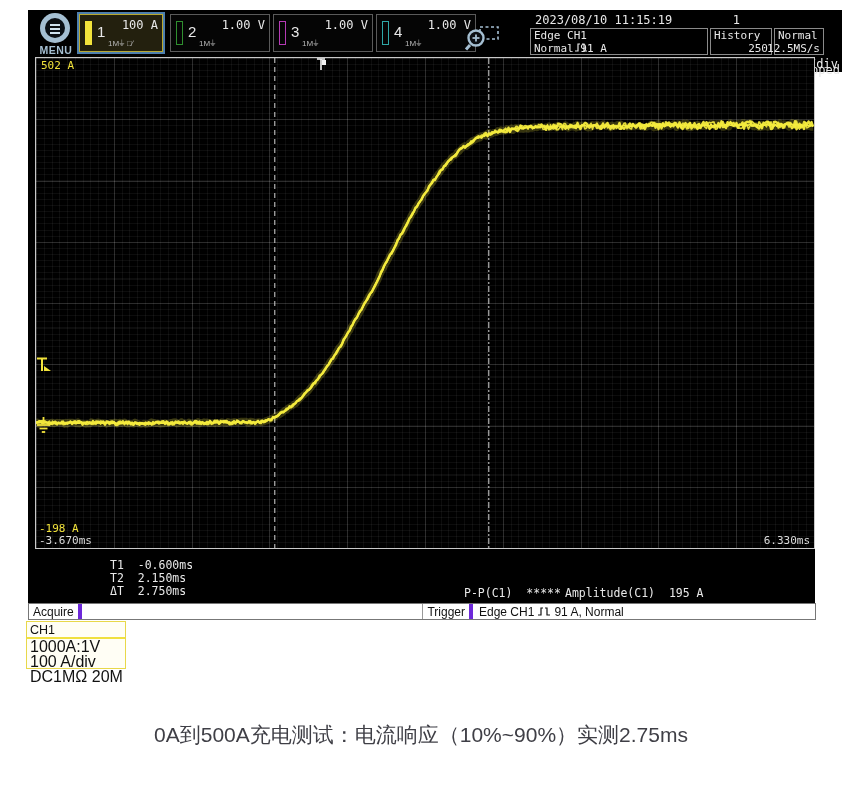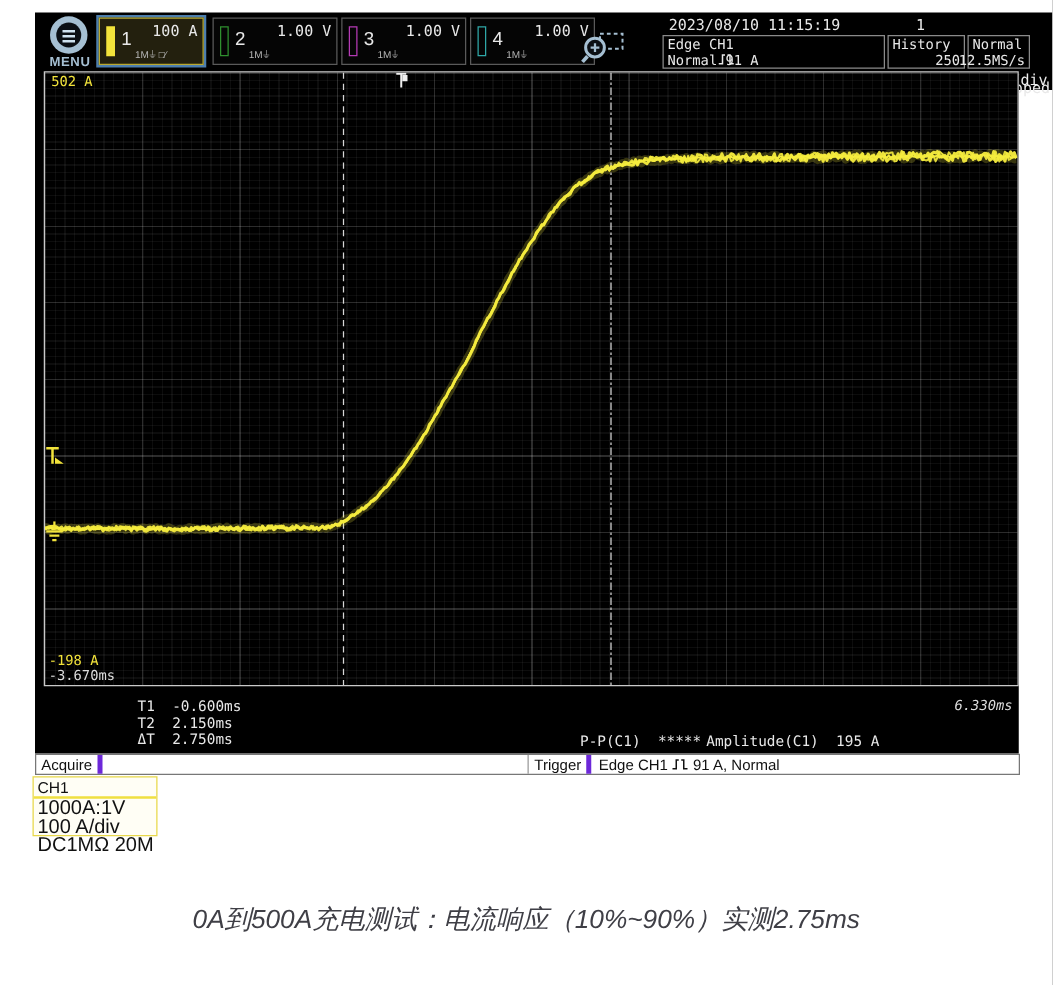--- a/index.html
+++ b/index.html
@@ -58,21 +58,21 @@
   .sb-val{padding:0 6px;display:flex;align-items:center;gap:3px;white-space:pre;}
   .sb-div{width:1px;height:100%;background:#999;margin-left:auto;}
   
   .ch1box{position:absolute;left:26px;top:621px;width:100px;height:48px;background:#fffef5;
           border:1.5px solid #e8d84a;box-sizing:border-box;color:#111;}
   .ch1box .title{font-size:12.5px;padding:1px 0 0 3px;}
   .ch1box .rule{height:2px;background:#f0e040;margin-top:0px;}
   .ch1box .row{font-size:16px;padding-left:3px;line-height:15px;}
   
   .caption{position:absolute;left:0;top:721px;width:842px;text-align:center;
-           color:#3f3f46;font-size:21px;font-style:italic;}
+           color:#3f3f46;font-size:21px;}
   .edge-icon{display:inline-block;vertical-align:-1px;}
 </style>
 </head>
 <body>
 
 <div class="page">
 
   <div class="blk-a"></div>
   <div class="blk-b"></div>
 
@@ -154,21 +154,21 @@
       <g id="trace-layer">
           <path d="M0.0,363.9L1.5,364.0L3.0,366.2L4.5,365.5L6.0,365.1L7.5,364.8L9.0,365.0L10.5,364.4L12.0,365.2L13.5,365.6L15.0,364.5L16.5,364.2L18.0,365.7L19.5,365.1L21.0,364.3L22.5,364.7L24.0,364.6L25.5,365.1L27.0,364.6L28.5,366.2L30.0,364.4L31.5,366.0L33.0,364.3L34.5,364.2L36.0,364.2L37.5,364.5L39.0,365.2L40.5,365.7L42.0,364.0L43.5,366.0L45.0,365.2L46.5,365.3L48.0,365.5L49.5,366.2L51.0,365.3L52.5,366.1L54.0,365.8L55.5,363.9L57.0,364.3L58.5,364.7L60.0,364.9L61.5,363.9L63.0,364.1L64.5,365.7L66.0,364.7L67.5,364.9L69.0,365.0L70.5,366.1L72.0,365.5L73.5,365.5L75.0,364.6L76.5,364.7L78.0,364.2L79.5,364.2L81.0,366.0L82.5,364.6L84.0,364.3L85.5,365.4L87.0,364.7L88.5,364.0L90.0,365.5L91.5,366.1L93.0,365.2L94.5,365.8L96.0,365.4L97.5,366.1L99.0,364.1L100.5,365.1L102.0,365.4L103.5,366.0L105.0,366.2L106.5,365.9L108.0,365.3L109.5,366.2L111.0,366.2L112.5,365.2L114.0,365.8L115.5,363.9L117.0,365.1L118.5,364.6L120.0,365.6L121.5,365.1L123.0,365.6L124.5,366.1L126.0,365.1L127.5,365.7L129.0,364.8L130.5,365.3L132.0,365.5L133.5,365.0L135.0,364.4L136.5,364.3L138.0,363.7L139.5,363.7L141.0,365.9L142.5,365.6L144.0,365.1L145.5,363.7L147.0,365.1L148.5,365.0L150.0,365.3L151.5,365.9L153.0,364.2L154.5,365.8L156.0,365.0L157.5,365.4L159.0,365.0L160.5,365.4L162.0,363.8L163.5,365.8L165.0,364.6L166.5,364.8L168.0,363.8L169.5,364.3L171.0,363.9L172.5,365.3L174.0,365.4L175.5,365.1L177.0,364.9L178.5,365.6L180.0,364.7L181.5,365.0L183.0,365.5L184.5,364.4L186.0,363.8L187.5,364.6L189.0,365.1L190.5,365.2L192.0,363.7L193.5,364.5L195.0,364.3L196.5,364.4L198.0,363.6L199.5,363.7L201.0,364.2L202.5,364.2L204.0,363.5L205.5,363.2L207.0,363.5L208.5,363.2L210.0,363.3L211.5,365.0L213.0,365.2L214.5,363.2L216.0,363.4L217.5,363.9L219.0,364.1L220.5,364.6L222.0,363.8L223.5,363.8L225.0,364.7L226.5,364.0L228.0,363.8L229.5,362.8L231.0,362.9L232.5,361.7L234.0,361.5L235.5,360.4L237.0,360.0L238.5,359.5L240.0,357.5L241.5,356.9L243.0,357.0L244.5,356.1L246.0,355.1L247.5,353.5L249.0,352.3L250.5,352.1L252.0,350.1L253.5,349.2L255.0,348.3L256.5,347.8L258.0,346.1L259.5,345.9L261.0,343.9L262.5,342.1L264.0,340.5L265.5,339.2L267.0,337.3L268.5,336.6L270.0,334.6L271.5,333.7L273.0,331.9L274.5,329.9L276.0,328.0L277.5,326.4L279.0,324.9L280.5,322.5L282.0,320.7L283.5,318.1L285.0,317.0L286.5,314.7L288.0,313.1L289.5,311.6L291.0,308.7L292.5,306.3L294.0,303.7L295.5,302.2L297.0,299.9L298.5,297.9L300.0,294.6L301.5,292.2L303.0,289.6L304.5,288.2L306.0,286.0L307.5,283.1L309.0,280.5L310.5,278.1L312.0,274.4L313.5,272.9L315.0,269.2L316.5,266.9L318.0,264.1L319.5,261.9L321.0,259.4L322.5,256.6L324.0,254.1L325.5,251.4L327.0,248.8L328.5,245.7L330.0,243.9L331.5,240.8L333.0,237.7L334.5,236.0L336.0,232.8L337.5,230.0L339.0,227.0L340.5,224.5L342.0,221.6L343.5,217.4L345.0,214.4L346.5,211.7L348.0,209.0L349.5,205.9L351.0,203.7L352.5,200.8L354.0,197.5L355.5,195.2L357.0,191.5L358.5,188.9L360.0,186.7L361.5,183.5L363.0,180.9L364.5,177.4L366.0,175.4L367.5,172.8L369.0,169.9L370.5,165.9L372.0,163.4L373.5,161.5L375.0,157.9L376.5,155.1L378.0,153.6L379.5,149.9L381.0,148.0L382.5,145.2L384.0,143.7L385.5,141.3L387.0,138.0L388.5,136.2L390.0,134.7L391.5,131.0L393.0,128.7L394.5,126.9L396.0,125.3L397.5,123.1L399.0,120.4L400.5,118.8L402.0,116.1L403.5,114.7L405.0,112.5L406.5,110.7L408.0,108.0L409.5,107.0L411.0,104.5L412.5,103.7L414.0,102.4L415.5,99.6L417.0,98.3L418.5,97.8L420.0,96.6L421.5,94.0L423.0,93.6L424.5,91.7L426.0,90.0L427.5,88.5L429.0,87.6L430.5,88.4L432.0,86.8L433.5,84.9L435.0,84.4L436.5,82.5L438.0,82.4L439.5,81.2L441.0,81.2L442.5,79.2L444.0,80.0L445.5,78.0L447.0,77.6L448.5,76.9L450.0,78.0L451.5,75.2L453.0,74.6L454.5,76.4L456.0,75.9L457.5,74.5L459.0,74.4L460.5,74.5L462.0,72.7L463.5,73.4L465.0,71.8L466.5,73.0L468.0,73.1L469.5,73.1L471.0,70.6L472.5,71.9L474.0,71.1L475.5,69.9L477.0,72.4L478.5,70.2L480.0,69.6L481.5,69.8L483.0,69.8L484.5,71.1L486.0,71.1L487.5,71.2L489.0,70.8L490.5,70.5L492.0,71.0L493.5,70.1L495.0,70.3L496.5,70.2L498.0,68.8L499.5,69.0L501.0,69.8L502.5,68.6L504.0,68.2L505.5,69.1L507.0,69.4L508.5,69.6L510.0,68.7L511.5,69.7L513.0,67.9L514.5,69.7L516.0,68.9L517.5,68.6L519.0,68.3L520.5,69.9L522.0,67.3L523.5,68.8L525.0,68.7L526.5,69.2L528.0,69.0L529.5,66.9L531.0,68.1L532.5,70.1L534.0,69.2L535.5,68.4L537.0,69.0L538.5,67.6L540.0,70.0L541.5,66.5L543.0,69.2L544.5,67.9L546.0,67.0L547.5,68.1L549.0,67.0L550.5,69.4L552.0,70.0L553.5,68.2L555.0,69.8L556.5,66.7L558.0,68.0L559.5,66.7L561.0,66.2L562.5,68.8L564.0,69.0L565.5,66.9L567.0,66.0L568.5,67.9L570.0,68.6L571.5,67.2L573.0,68.1L574.5,69.7L576.0,67.1L577.5,68.1L579.0,68.7L580.5,67.1L582.0,66.3L583.5,68.4L585.0,66.3L586.5,68.0L588.0,67.6L589.5,68.5L591.0,69.1L592.5,68.8L594.0,68.1L595.5,68.9L597.0,67.9L598.5,68.8L600.0,68.2L601.5,68.2L603.0,68.2L604.5,68.5L606.0,68.8L607.5,68.7L609.0,69.3L610.5,69.2L612.0,68.4L613.5,68.2L615.0,66.2L616.5,66.6L618.0,69.8L619.5,66.4L621.0,69.4L622.5,65.6L624.0,68.7L625.5,67.7L627.0,69.0L628.5,66.6L630.0,66.2L631.5,66.8L633.0,68.4L634.5,68.2L636.0,66.8L637.5,65.8L639.0,66.7L640.5,69.4L642.0,65.7L643.5,65.9L645.0,66.4L646.5,68.5L648.0,65.2L649.5,68.4L651.0,65.2L652.5,69.6L654.0,67.5L655.5,69.5L657.0,67.9L658.5,66.9L660.0,68.6L661.5,66.3L663.0,66.8L664.5,68.1L666.0,68.6L667.5,67.5L669.0,68.4L670.5,66.8L672.0,67.8L673.5,66.1L675.0,65.3L676.5,66.8L678.0,66.0L679.5,68.5L681.0,65.7L682.5,66.4L684.0,65.3L685.5,66.4L687.0,69.3L688.5,69.0L690.0,67.6L691.5,68.3L693.0,68.9L694.5,64.9L696.0,65.7L697.5,65.7L699.0,66.7L700.5,66.9L702.0,65.5L703.5,66.9L705.0,66.5L706.5,64.8L708.0,64.7L709.5,67.8L711.0,66.8L712.5,66.2L714.0,64.9L715.5,66.8L717.0,68.5L718.5,68.9L720.0,67.3L721.5,68.2L723.0,69.5L724.5,69.4L726.0,66.3L727.5,68.9L729.0,68.7L730.5,68.6L732.0,69.3L733.5,68.1L735.0,68.1L736.5,66.3L738.0,66.2L739.5,68.6L741.0,66.3L742.5,68.4L744.0,65.0L745.5,67.5L747.0,67.5L748.5,65.8L750.0,66.9L751.5,67.9L753.0,69.1L754.5,66.1L756.0,64.7L757.5,67.5L759.0,67.0L760.5,64.9L762.0,64.9L763.5,66.6L765.0,65.5L766.5,68.0L768.0,68.3L769.5,68.6L771.0,68.5L772.5,68.5L774.0,67.1L775.5,69.3L777.0,69.2" fill="none" stroke="#f5ec3e" stroke-width="7" stroke-opacity="0.22" stroke-linejoin="round"></path>
           <path d="M0.0,365.3L1.5,364.5L3.0,363.3L4.5,363.2L6.0,363.2L7.5,363.1L9.0,363.4L10.5,364.5L12.0,365.3L13.5,366.5L15.0,365.7L16.5,366.1L18.0,364.2L19.5,363.7L21.0,365.3L22.5,364.5L24.0,365.4L25.5,365.5L27.0,363.5L28.5,365.6L30.0,364.8L31.5,365.7L33.0,364.4L34.5,363.5L36.0,366.0L37.5,364.7L39.0,363.4L40.5,364.3L42.0,363.2L43.5,363.3L45.0,364.2L46.5,366.7L48.0,364.5L49.5,365.9L51.0,363.9L52.5,364.5L54.0,364.2L55.5,365.9L57.0,363.1L58.5,365.2L60.0,363.4L61.5,363.8L63.0,364.7L64.5,363.5L66.0,363.7L67.5,364.1L69.0,366.7L70.5,363.5L72.0,363.7L73.5,366.1L75.0,363.7L76.5,363.5L78.0,364.1L79.5,366.7L81.0,367.0L82.5,366.1L84.0,363.6L85.5,364.6L87.0,363.2L88.5,366.2L90.0,363.6L91.5,364.0L93.0,363.6L94.5,365.8L96.0,366.4L97.5,366.9L99.0,364.5L100.5,364.7L102.0,365.8L103.5,366.7L105.0,365.6L106.5,365.9L108.0,365.9L109.5,366.7L111.0,365.2L112.5,366.2L114.0,365.2L115.5,366.4L117.0,364.1L118.5,365.6L120.0,363.9L121.5,364.2L123.0,365.5L124.5,364.6L126.0,363.4L127.5,363.3L129.0,366.0L130.5,363.4L132.0,366.6L133.5,366.0L135.0,364.3L136.5,366.5L138.0,366.4L139.5,363.5L141.0,364.2L142.5,363.4L144.0,364.8L145.5,364.1L147.0,364.3L148.5,363.5L150.0,365.2L151.5,365.7L153.0,364.0L154.5,366.0L156.0,366.5L157.5,365.0L159.0,362.9L160.5,363.1L162.0,364.7L163.5,363.5L165.0,365.9L166.5,364.9L168.0,366.0L169.5,365.5L171.0,366.0L172.5,366.0L174.0,362.8L175.5,365.9L177.0,365.4L178.5,362.8L180.0,363.0L181.5,362.7L183.0,365.6L184.5,363.1L186.0,363.8L187.5,363.1L189.0,363.9L190.5,362.9L192.0,364.4L193.5,366.2L195.0,366.1L196.5,365.9L198.0,364.7L199.5,365.5L201.0,362.5L202.5,363.3L204.0,364.9L205.5,365.3L207.0,362.9L208.5,364.3L210.0,364.7L211.5,365.1L213.0,363.0L214.5,365.3L216.0,365.1L217.5,363.9L219.0,365.9L220.5,364.2L222.0,362.8L223.5,364.7L225.0,365.0L226.5,362.9L228.0,364.3L229.5,362.2L231.0,362.5L232.5,361.2L234.0,362.1L235.5,362.2L237.0,359.0L238.5,359.8L240.0,358.8L241.5,358.2L243.0,356.7L244.5,354.5L246.0,353.7L247.5,354.1L249.0,352.9L250.5,350.6L252.0,351.0L253.5,348.2L255.0,349.3L256.5,348.2L258.0,346.4L259.5,344.7L261.0,342.9L262.5,342.9L264.0,341.7L265.5,340.2L267.0,337.9L268.5,335.5L270.0,334.5L271.5,332.2L273.0,331.7L274.5,330.2L276.0,327.1L277.5,325.1L279.0,325.4L280.5,322.4L282.0,321.4L283.5,317.8L285.0,316.6L286.5,315.3L288.0,312.7L289.5,310.5L291.0,308.2L292.5,306.8L294.0,303.9L295.5,301.2L297.0,300.7L298.5,297.2L300.0,295.9L301.5,293.2L303.0,289.9L304.5,288.8L306.0,286.1L307.5,281.6L309.0,279.8L310.5,277.6L312.0,274.3L313.5,272.7L315.0,268.4L316.5,267.1L318.0,263.1L319.5,261.0L321.0,259.2L322.5,255.9L324.0,252.9L325.5,251.6L327.0,248.3L328.5,245.3L330.0,243.3L331.5,240.3L333.0,237.2L334.5,235.1L336.0,233.6L337.5,230.8L339.0,228.0L340.5,225.0L342.0,221.9L343.5,218.8L345.0,214.0L346.5,211.7L348.0,208.0L349.5,205.2L351.0,202.8L352.5,199.7L354.0,196.5L355.5,195.6L357.0,192.8L358.5,189.7L360.0,187.2L361.5,182.3L363.0,180.3L364.5,176.6L366.0,175.8L367.5,173.2L369.0,169.5L370.5,167.5L372.0,164.3L373.5,160.1L375.0,159.0L376.5,155.3L378.0,153.4L379.5,149.5L381.0,148.8L382.5,145.7L384.0,143.3L385.5,141.7L387.0,138.0L388.5,136.0L390.0,134.3L391.5,132.7L393.0,128.4L394.5,126.4L396.0,125.0L397.5,121.8L399.0,122.0L400.5,119.1L402.0,116.6L403.5,113.4L405.0,111.7L406.5,111.6L408.0,107.9L409.5,107.8L411.0,104.8L412.5,102.8L414.0,101.5L415.5,99.7L417.0,98.8L418.5,98.4L420.0,97.4L421.5,94.2L423.0,91.8L424.5,90.8L426.0,89.9L427.5,87.9L429.0,89.8L430.5,88.1L432.0,86.2L433.5,86.2L435.0,85.4L436.5,83.4L438.0,81.8L439.5,80.3L441.0,79.2L442.5,78.3L444.0,79.0L445.5,79.8L447.0,78.0L448.5,75.8L450.0,74.9L451.5,78.1L453.0,75.5L454.5,76.8L456.0,74.1L457.5,74.5L459.0,73.8L460.5,73.6L462.0,74.5L463.5,71.8L465.0,71.9L466.5,73.5L468.0,73.9L469.5,74.2L471.0,73.8L472.5,69.7L474.0,74.0L475.5,70.5L477.0,71.0L478.5,70.9L480.0,72.1L481.5,73.1L483.0,70.5L484.5,67.6L486.0,70.3L487.5,70.3L489.0,69.5L490.5,69.4L492.0,68.4L493.5,68.9L495.0,67.8L496.5,69.2L498.0,69.9L499.5,68.2L501.0,69.4L502.5,69.2L504.0,68.9L505.5,66.5L507.0,68.2L508.5,67.9L510.0,71.8L511.5,68.1L513.0,70.5L514.5,70.7L516.0,69.5L517.5,66.7L519.0,70.3L520.5,70.1L522.0,65.7L523.5,65.9L525.0,66.4L526.5,68.1L528.0,68.8L529.5,70.7L531.0,68.7L532.5,68.2L534.0,69.3L535.5,67.2L537.0,68.0L538.5,68.9L540.0,70.2L541.5,65.0L543.0,68.6L544.5,71.0L546.0,67.2L547.5,66.8L549.0,65.0L550.5,65.5L552.0,67.9L553.5,69.7L555.0,68.3L556.5,67.7L558.0,67.5L559.5,67.4L561.0,69.8L562.5,69.2L564.0,70.3L565.5,69.8L567.0,65.4L568.5,69.1L570.0,67.0L571.5,64.9L573.0,69.1L574.5,71.0L576.0,67.7L577.5,70.6L579.0,67.9L580.5,68.0L582.0,68.6L583.5,65.0L585.0,70.9L586.5,69.7L588.0,70.7L589.5,68.7L591.0,68.4L592.5,69.3L594.0,65.5L595.5,68.0L597.0,66.1L598.5,68.2L600.0,69.7L601.5,68.1L603.0,65.4L604.5,70.5L606.0,66.6L607.5,69.0L609.0,70.9L610.5,67.2L612.0,66.8L613.5,65.9L615.0,66.7L616.5,67.6L618.0,64.8L619.5,69.7L621.0,66.1L622.5,71.0L624.0,66.1L625.5,70.4L627.0,65.8L628.5,68.3L630.0,64.3L631.5,66.6L633.0,64.5L634.5,66.4L636.0,66.2L637.5,68.3L639.0,65.1L640.5,67.4L642.0,69.5L643.5,64.4L645.0,68.5L646.5,70.9L648.0,69.0L649.5,65.1L651.0,66.6L652.5,69.9L654.0,64.9L655.5,70.6L657.0,68.6L658.5,65.2L660.0,68.4L661.5,71.0L663.0,66.0L664.5,70.0L666.0,66.5L667.5,63.9L669.0,67.2L670.5,64.3L672.0,67.4L673.5,70.9L675.0,69.4L676.5,68.5L678.0,69.2L679.5,68.0L681.0,68.8L682.5,65.0L684.0,69.4L685.5,63.3L687.0,69.1L688.5,68.3L690.0,70.0L691.5,64.2L693.0,65.4L694.5,64.5L696.0,66.2L697.5,64.9L699.0,67.2L700.5,65.0L702.0,69.6L703.5,66.4L705.0,67.0L706.5,64.4L708.0,70.8L709.5,64.7L711.0,63.7L712.5,64.4L714.0,63.2L715.5,66.2L717.0,67.5L718.5,66.7L720.0,66.4L721.5,69.4L723.0,70.5L724.5,67.7L726.0,70.3L727.5,64.7L729.0,65.3L730.5,63.8L732.0,63.7L733.5,64.8L735.0,71.0L736.5,70.5L738.0,63.9L739.5,63.7L741.0,64.7L742.5,69.6L744.0,66.0L745.5,65.9L747.0,69.9L748.5,66.4L750.0,66.0L751.5,64.6L753.0,64.8L754.5,67.6L756.0,70.2L757.5,68.7L759.0,63.2L760.5,71.2L762.0,69.4L763.5,65.7L765.0,69.5L766.5,67.7L768.0,71.0L769.5,64.7L771.0,66.6L772.5,63.4L774.0,66.2L775.5,64.1L777.0,68.6" fill="none" stroke="#f5ec3e" stroke-width="2.4" stroke-opacity="0.95" stroke-linejoin="round"></path>
           <path d="M0.0,363.9L1.5,363.7L3.0,364.3L4.5,364.0L6.0,364.6L7.5,364.4L9.0,364.5L10.5,364.3L12.0,364.0L13.5,363.2L15.0,365.6L16.5,363.1L18.0,365.5L19.5,366.0L21.0,366.9L22.5,365.0L24.0,365.8L25.5,363.3L27.0,366.7L28.5,366.4L30.0,366.1L31.5,364.1L33.0,365.3L34.5,363.4L36.0,364.2L37.5,363.4L39.0,363.3L40.5,365.5L42.0,364.1L43.5,364.4L45.0,363.7L46.5,364.3L48.0,365.6L49.5,364.3L51.0,366.6L52.5,366.0L54.0,365.5L55.5,364.4L57.0,366.4L58.5,365.2L60.0,366.3L61.5,363.4L63.0,363.4L64.5,366.2L66.0,364.2L67.5,363.2L69.0,366.0L70.5,364.8L72.0,363.9L73.5,363.7L75.0,365.5L76.5,363.9L78.0,364.1L79.5,365.6L81.0,365.4L82.5,363.5L84.0,366.0L85.5,365.3L87.0,364.9L88.5,364.9L90.0,363.9L91.5,366.6L93.0,363.6L94.5,366.7L96.0,364.3L97.5,366.5L99.0,364.2L100.5,366.2L102.0,366.5L103.5,364.6L105.0,364.9L106.5,364.8L108.0,366.6L109.5,364.1L111.0,364.8L112.5,363.8L114.0,364.5L115.5,366.6L117.0,366.8L118.5,365.1L120.0,364.6L121.5,363.2L123.0,363.4L124.5,364.7L126.0,365.3L127.5,364.7L129.0,365.2L130.5,363.8L132.0,363.8L133.5,366.9L135.0,365.4L136.5,363.6L138.0,365.5L139.5,364.5L141.0,364.6L142.5,365.5L144.0,366.1L145.5,365.1L147.0,366.4L148.5,364.6L150.0,365.6L151.5,366.1L153.0,363.8L154.5,363.2L156.0,364.9L157.5,365.4L159.0,363.9L160.5,366.0L162.0,365.9L163.5,366.1L165.0,364.3L166.5,363.6L168.0,364.7L169.5,365.1L171.0,363.3L172.5,364.7L174.0,363.5L175.5,363.9L177.0,365.2L178.5,363.3L180.0,364.7L181.5,363.7L183.0,366.2L184.5,365.4L186.0,363.0L187.5,364.7L189.0,362.5L190.5,364.7L192.0,364.7L193.5,363.9L195.0,365.7L196.5,364.1L198.0,362.5L199.5,364.7L201.0,363.4L202.5,363.5L204.0,365.6L205.5,363.5L207.0,363.5L208.5,363.3L210.0,364.8L211.5,364.6L213.0,364.4L214.5,362.7L216.0,365.9L217.5,364.3L219.0,364.6L220.5,364.4L222.0,362.8L223.5,365.1L225.0,362.6L226.5,362.3L228.0,363.6L229.5,364.1L231.0,362.6L232.5,361.0L234.0,362.8L235.5,361.6L237.0,360.1L238.5,359.1L240.0,359.3L241.5,358.0L243.0,357.2L244.5,355.0L246.0,354.5L247.5,354.7L249.0,352.4L250.5,352.7L252.0,350.2L253.5,349.7L255.0,349.5L256.5,346.3L258.0,345.8L259.5,345.7L261.0,343.4L262.5,341.4L264.0,340.2L265.5,340.1L267.0,338.7L268.5,336.8L270.0,334.1L271.5,333.0L273.0,332.3L274.5,330.5L276.0,328.9L277.5,326.3L279.0,323.6L280.5,322.3L282.0,320.6L283.5,319.8L285.0,317.2L286.5,315.7L288.0,313.8L289.5,311.2L291.0,307.8L292.5,306.2L294.0,303.3L295.5,301.7L297.0,299.4L298.5,297.9L300.0,294.2L301.5,291.9L303.0,289.9L304.5,288.6L306.0,286.5L307.5,283.3L309.0,279.7L310.5,276.7L312.0,275.1L313.5,273.1L315.0,270.7L316.5,266.3L318.0,263.3L319.5,260.5L321.0,260.1L322.5,255.6L324.0,253.5L325.5,252.1L327.0,248.2L328.5,245.1L330.0,243.2L331.5,241.8L333.0,239.1L334.5,235.5L336.0,233.9L337.5,229.6L339.0,226.9L340.5,224.2L342.0,220.7L343.5,218.1L345.0,215.3L346.5,212.8L348.0,208.0L349.5,205.6L351.0,203.9L352.5,200.1L354.0,197.1L355.5,194.0L357.0,193.0L358.5,188.9L360.0,185.7L361.5,182.1L363.0,180.8L364.5,176.7L366.0,174.9L367.5,171.3L369.0,168.8L370.5,166.0L372.0,162.9L373.5,160.6L375.0,157.3L376.5,156.9L378.0,152.9L379.5,150.4L381.0,148.3L382.5,145.2L384.0,144.0L385.5,140.9L387.0,138.4L388.5,136.0L390.0,134.4L391.5,132.4L393.0,128.1L394.5,126.6L396.0,123.6L397.5,121.5L399.0,121.6L400.5,118.7L402.0,117.3L403.5,115.7L405.0,112.3L406.5,111.3L408.0,108.8L409.5,107.0L411.0,106.0L412.5,103.4L414.0,102.2L415.5,101.7L417.0,99.1L418.5,97.3L420.0,96.1L421.5,95.0L423.0,92.3L424.5,90.0L426.0,89.9L427.5,88.6L429.0,89.0L430.5,88.6L432.0,88.0L433.5,86.4L435.0,82.8L436.5,84.9L438.0,83.5L439.5,80.2L441.0,80.3L442.5,79.9L444.0,78.3L445.5,77.1L447.0,77.3L448.5,78.3L450.0,76.5L451.5,78.3L453.0,75.1L454.5,75.8L456.0,76.4L457.5,74.9L459.0,72.1L460.5,73.8L462.0,74.7L463.5,74.3L465.0,73.9L466.5,72.7L468.0,71.8L469.5,70.2L471.0,71.6L472.5,71.9L474.0,73.5L475.5,70.9L477.0,70.3L478.5,70.8L480.0,68.3L481.5,68.5L483.0,71.7L484.5,67.8L486.0,67.5L487.5,68.7L489.0,67.5L490.5,68.1L492.0,71.2L493.5,68.0L495.0,67.6L496.5,70.9L498.0,70.0L499.5,67.7L501.0,69.1L502.5,66.6L504.0,67.1L505.5,67.5L507.0,71.1L508.5,71.3L510.0,70.1L511.5,66.7L513.0,71.9L514.5,66.7L516.0,70.5L517.5,70.9L519.0,66.8L520.5,71.7L522.0,71.7L523.5,69.9L525.0,68.5L526.5,71.6L528.0,65.5L529.5,65.7L531.0,69.3L532.5,71.4L534.0,66.2L535.5,69.5L537.0,69.8L538.5,69.9L540.0,67.0L541.5,69.3L543.0,68.7L544.5,69.0L546.0,67.8L547.5,67.1L549.0,70.9L550.5,70.0L552.0,67.2L553.5,67.7L555.0,65.3L556.5,71.2L558.0,66.7L559.5,67.1L561.0,65.1L562.5,68.0L564.0,70.9L565.5,71.2L567.0,69.1L568.5,70.1L570.0,66.2L571.5,70.0L573.0,68.6L574.5,67.7L576.0,69.2L577.5,66.7L579.0,69.0L580.5,70.5L582.0,68.8L583.5,71.2L585.0,70.6L586.5,68.1L588.0,65.4L589.5,65.1L591.0,70.7L592.5,66.3L594.0,70.4L595.5,70.9L597.0,66.1L598.5,68.1L600.0,67.2L601.5,66.5L603.0,65.3L604.5,65.1L606.0,70.6L607.5,70.5L609.0,66.9L610.5,65.6L612.0,68.7L613.5,66.1L615.0,64.4L616.5,64.4L618.0,68.0L619.5,65.2L621.0,67.1L622.5,65.8L624.0,66.2L625.5,66.4L627.0,64.7L628.5,68.2L630.0,66.9L631.5,65.1L633.0,66.5L634.5,69.1L636.0,67.7L637.5,65.2L639.0,64.6L640.5,65.0L642.0,68.8L643.5,67.6L645.0,70.0L646.5,65.3L648.0,65.3L649.5,68.5L651.0,71.0L652.5,65.6L654.0,66.1L655.5,67.5L657.0,66.7L658.5,69.8L660.0,69.5L661.5,68.7L663.0,70.4L664.5,69.4L666.0,68.1L667.5,67.3L669.0,69.2L670.5,70.4L672.0,65.2L673.5,64.4L675.0,64.9L676.5,64.1L678.0,64.0L679.5,71.1L681.0,70.9L682.5,68.4L684.0,67.1L685.5,65.7L687.0,63.5L688.5,67.8L690.0,66.8L691.5,68.5L693.0,67.3L694.5,63.6L696.0,66.2L697.5,68.2L699.0,66.7L700.5,67.8L702.0,70.2L703.5,69.9L705.0,70.4L706.5,69.8L708.0,65.1L709.5,65.4L711.0,67.1L712.5,71.1L714.0,68.0L715.5,63.2L717.0,64.4L718.5,65.8L720.0,68.9L721.5,69.1L723.0,63.8L724.5,65.8L726.0,68.4L727.5,67.2L729.0,66.7L730.5,68.8L732.0,63.6L733.5,66.5L735.0,63.9L736.5,68.9L738.0,66.9L739.5,67.2L741.0,68.3L742.5,64.2L744.0,69.2L745.5,68.4L747.0,66.7L748.5,69.9L750.0,65.6L751.5,66.3L753.0,69.2L754.5,64.5L756.0,66.2L757.5,66.7L759.0,69.8L760.5,63.1L762.0,67.8L763.5,71.2L765.0,68.0L766.5,67.4L768.0,63.3L769.5,64.9L771.0,69.9L772.5,69.1L774.0,67.4L775.5,67.0L777.0,68.5" fill="none" stroke="#f5ec3e" stroke-width="1.6" stroke-opacity="0.9" stroke-linejoin="round"></path>
           <path d="M0.0,365.3L1.5,364.5L3.0,365.0L4.5,364.5L6.0,365.4L7.5,365.0L9.0,365.0L10.5,364.6L12.0,364.8L13.5,365.1L15.0,364.7L16.5,364.6L18.0,365.3L19.5,365.0L21.0,365.4L22.5,365.5L24.0,364.8L25.5,365.3L27.0,364.8L28.5,365.3L30.0,365.1L31.5,365.4L33.0,365.1L34.5,364.5L36.0,365.5L37.5,364.8L39.0,365.6L40.5,365.4L42.0,365.0L43.5,365.3L45.0,364.6L46.5,364.9L48.0,365.3L49.5,364.5L51.0,364.5L52.5,365.0L54.0,365.5L55.5,365.2L57.0,365.3L58.5,365.4L60.0,365.2L61.5,365.1L63.0,364.5L64.5,364.9L66.0,365.1L67.5,365.5L69.0,364.9L70.5,365.0L72.0,365.0L73.5,365.1L75.0,365.4L76.5,365.5L78.0,365.2L79.5,364.9L81.0,365.3L82.5,365.3L84.0,365.0L85.5,365.6L87.0,365.5L88.5,365.3L90.0,365.3L91.5,365.6L93.0,365.4L94.5,364.5L96.0,364.5L97.5,365.1L99.0,365.5L100.5,364.9L102.0,365.1L103.5,364.8L105.0,365.0L106.5,365.1L108.0,365.1L109.5,364.9L111.0,365.4L112.5,364.7L114.0,365.6L115.5,365.2L117.0,365.3L118.5,365.4L120.0,364.5L121.5,364.9L123.0,364.6L124.5,365.2L126.0,365.3L127.5,365.1L129.0,365.5L130.5,365.5L132.0,365.5L133.5,365.0L135.0,365.3L136.5,365.4L138.0,365.2L139.5,364.6L141.0,365.0L142.5,365.3L144.0,364.7L145.5,364.9L147.0,364.4L148.5,364.9L150.0,364.8L151.5,364.5L153.0,365.2L154.5,364.2L156.0,365.1L157.5,364.2L159.0,364.6L160.5,365.1L162.0,364.1L163.5,364.8L165.0,364.2L166.5,364.4L168.0,365.1L169.5,364.6L171.0,364.2L172.5,364.0L174.0,364.1L175.5,364.7L177.0,364.7L178.5,364.9L180.0,364.7L181.5,364.8L183.0,364.0L184.5,364.1L186.0,364.0L187.5,364.5L189.0,364.6L190.5,364.5L192.0,364.6L193.5,364.2L195.0,364.8L196.5,363.9L198.0,364.8L199.5,364.0L201.0,364.2L202.5,364.3L204.0,364.2L205.5,364.3L207.0,364.0L208.5,364.4L210.0,363.7L211.5,364.2L213.0,364.5L214.5,364.0L216.0,364.1L217.5,364.0L219.0,364.7L220.5,363.7L222.0,363.7L223.5,363.7L225.0,363.6L226.5,364.0L228.0,363.4L229.5,363.1L231.0,362.2L232.5,361.4L234.0,361.3L235.5,360.6L237.0,359.6L238.5,358.7L240.0,358.1L241.5,357.1L243.0,356.0L244.5,355.6L246.0,354.6L247.5,353.5L249.0,352.9L250.5,351.8L252.0,350.8L253.5,349.2L255.0,348.2L256.5,347.1L258.0,346.0L259.5,345.4L261.0,343.4L262.5,342.0L264.0,340.6L265.5,339.5L267.0,337.5L268.5,336.1L270.0,334.3L271.5,333.1L273.0,331.7L274.5,329.6L276.0,328.4L277.5,326.0L279.0,324.0L280.5,322.0L282.0,320.5L283.5,318.7L285.0,317.0L286.5,314.9L288.0,313.0L289.5,311.3L291.0,309.0L292.5,306.8L294.0,304.5L295.5,302.0L297.0,299.4L298.5,297.3L300.0,295.2L301.5,292.6L303.0,290.0L304.5,287.6L306.0,285.4L307.5,282.5L309.0,280.2L310.5,277.7L312.0,274.6L313.5,272.4L315.0,269.6L316.5,266.8L318.0,264.1L319.5,261.9L321.0,259.2L322.5,256.4L324.0,254.1L325.5,251.2L327.0,248.9L328.5,246.0L330.0,243.3L331.5,241.0L333.0,238.2L334.5,235.8L336.0,232.7L337.5,230.1L339.0,226.9L340.5,224.0L342.0,221.2L343.5,218.2L345.0,215.2L346.5,211.9L348.0,208.8L349.5,205.7L351.0,202.9L352.5,200.4L354.0,197.6L355.5,194.9L357.0,191.6L358.5,189.1L360.0,185.9L361.5,183.5L363.0,180.3L364.5,177.6L366.0,174.9L367.5,172.4L369.0,169.6L370.5,166.3L372.0,164.2L373.5,161.0L375.0,158.7L376.5,156.0L378.0,153.1L379.5,150.4L381.0,147.8L382.5,145.2L384.0,143.1L385.5,141.0L387.0,138.7L388.5,136.3L390.0,134.1L391.5,131.3L393.0,129.7L394.5,127.2L396.0,125.0L397.5,123.1L399.0,121.1L400.5,119.1L402.0,117.1L403.5,115.0L405.0,112.3L406.5,110.6L408.0,108.6L409.5,106.2L411.0,104.9L412.5,103.4L414.0,102.2L415.5,100.6L417.0,98.7L418.5,97.4L420.0,95.9L421.5,94.1L423.0,92.5L424.5,91.3L426.0,90.6L427.5,89.2L429.0,88.2L430.5,87.4L432.0,86.4L433.5,85.0L435.0,83.9L436.5,83.3L438.0,81.9L439.5,81.2L441.0,80.2L442.5,79.8L444.0,79.2L445.5,79.1L447.0,78.1L448.5,77.9L450.0,77.0L451.5,77.0L453.0,76.4L454.5,75.4L456.0,75.2L457.5,74.9L459.0,74.6L460.5,74.3L462.0,73.5L463.5,74.0L465.0,72.7L466.5,72.5L468.0,72.2L469.5,71.8L471.0,72.3L472.5,72.1L474.0,71.3L475.5,71.4L477.0,70.9L478.5,70.7L480.0,70.0L481.5,70.1L483.0,70.2L484.5,70.5L486.0,70.4L487.5,70.7L489.0,69.9L490.5,69.1L492.0,70.2L493.5,69.1L495.0,69.6L496.5,69.4L498.0,69.6L499.5,69.4L501.0,69.5L502.5,68.7L504.0,69.7L505.5,68.8L507.0,68.7L508.5,69.4L510.0,68.2L511.5,68.5L513.0,69.6L514.5,68.5L516.0,69.5L517.5,68.6L519.0,68.9L520.5,67.8L522.0,68.0L523.5,68.0L525.0,68.5L526.5,68.9L528.0,67.7L529.5,68.0L531.0,68.7L532.5,68.9L534.0,68.1L535.5,67.9L537.0,67.9L538.5,67.4L540.0,67.3L541.5,67.9L543.0,69.0L544.5,67.7L546.0,67.2L547.5,67.4L549.0,67.5L550.5,68.4L552.0,68.1L553.5,67.4L555.0,68.1L556.5,67.3L558.0,67.1L559.5,67.2L561.0,67.0L562.5,67.8L564.0,68.6L565.5,67.2L567.0,68.2L568.5,67.3L570.0,68.5L571.5,67.3L573.0,67.1L574.5,68.6L576.0,67.6L577.5,67.5L579.0,68.6L580.5,68.6L582.0,68.5L583.5,67.5L585.0,68.2L586.5,68.4L588.0,67.2L589.5,67.3L591.0,68.8L592.5,68.1L594.0,68.5L595.5,68.2L597.0,67.6L598.5,68.1L600.0,67.6L601.5,67.3L603.0,67.2L604.5,68.5L606.0,67.9L607.5,66.8L609.0,66.9L610.5,67.6L612.0,68.1L613.5,68.1L615.0,67.5L616.5,68.2L618.0,67.0L619.5,68.2L621.0,67.5L622.5,66.6L624.0,68.2L625.5,66.8L627.0,67.7L628.5,68.4L630.0,67.7L631.5,67.4L633.0,67.5L634.5,68.6L636.0,67.3L637.5,66.7L639.0,67.3L640.5,66.8L642.0,66.5L643.5,67.7L645.0,66.5L646.5,67.8L648.0,66.6L649.5,67.8L651.0,67.3L652.5,67.8L654.0,67.4L655.5,67.2L657.0,67.5L658.5,67.9L660.0,68.3L661.5,66.3L663.0,66.6L664.5,67.9L666.0,67.2L667.5,67.1L669.0,67.4L670.5,67.2L672.0,67.4L673.5,68.1L675.0,66.4L676.5,68.1L678.0,67.4L679.5,66.5L681.0,68.1L682.5,68.3L684.0,67.8L685.5,67.2L687.0,67.3L688.5,66.6L690.0,66.8L691.5,66.4L693.0,66.3L694.5,67.3L696.0,67.5L697.5,68.0L699.0,68.0L700.5,66.2L702.0,67.7L703.5,67.0L705.0,66.7L706.5,66.2L708.0,67.2L709.5,68.0L711.0,67.0L712.5,67.1L714.0,66.1L715.5,68.1L717.0,67.7L718.5,68.0L720.0,66.9L721.5,67.0L723.0,67.3L724.5,68.2L726.0,66.2L727.5,67.3L729.0,67.3L730.5,66.3L732.0,66.6L733.5,67.9L735.0,67.1L736.5,66.6L738.0,68.3L739.5,66.6L741.0,68.2L742.5,66.2L744.0,68.0L745.5,66.1L747.0,67.1L748.5,66.4L750.0,66.0L751.5,66.3L753.0,66.7L754.5,66.2L756.0,66.6L757.5,67.6L759.0,66.7L760.5,66.7L762.0,66.9L763.5,67.9L765.0,66.3L766.5,68.3L768.0,66.7L769.5,67.8L771.0,67.2L772.5,67.7L774.0,68.2L775.5,67.6L777.0,68.0" fill="none" stroke="#f5ec3e" stroke-width="1.6" stroke-opacity="1" stroke-linejoin="round"></path>
         </g>
     </svg>
     <div class="lbl yellow mono" style="left:5px;top:1px;text-align:right;">502 A</div>
     <div class="lbl yellow mono" style="left:3px;top:464px;">-198 A</div>
     <div class="lbl white mono" style="left:3px;top:476px;">-3.670ms</div>
-    <div class="lbl white mono" style="right:4px;top:500px;font-style:italic;">6.330ms</div>
+    <div class="lbl white mono" style="right:4px;top:476px;">6.330ms</div>
   </div>
 
   <div class="marker" id="trig-pos-marker" style="top: 58px; left: 315.526px;">
     <svg width="12" height="14" viewBox="0 0 12 14">
       <line x1="1" y1="1" x2="9" y2="1" stroke="#f0f0f0" stroke-width="1.6"></line>
       <line x1="5" y1="1" x2="5" y2="12" stroke="#f0f0f0" stroke-width="1.6"></line>
       <rect x="5.8" y="2" width="4.2" height="5" fill="#f0f0f0"></rect>
     </svg>
   </div>
 

